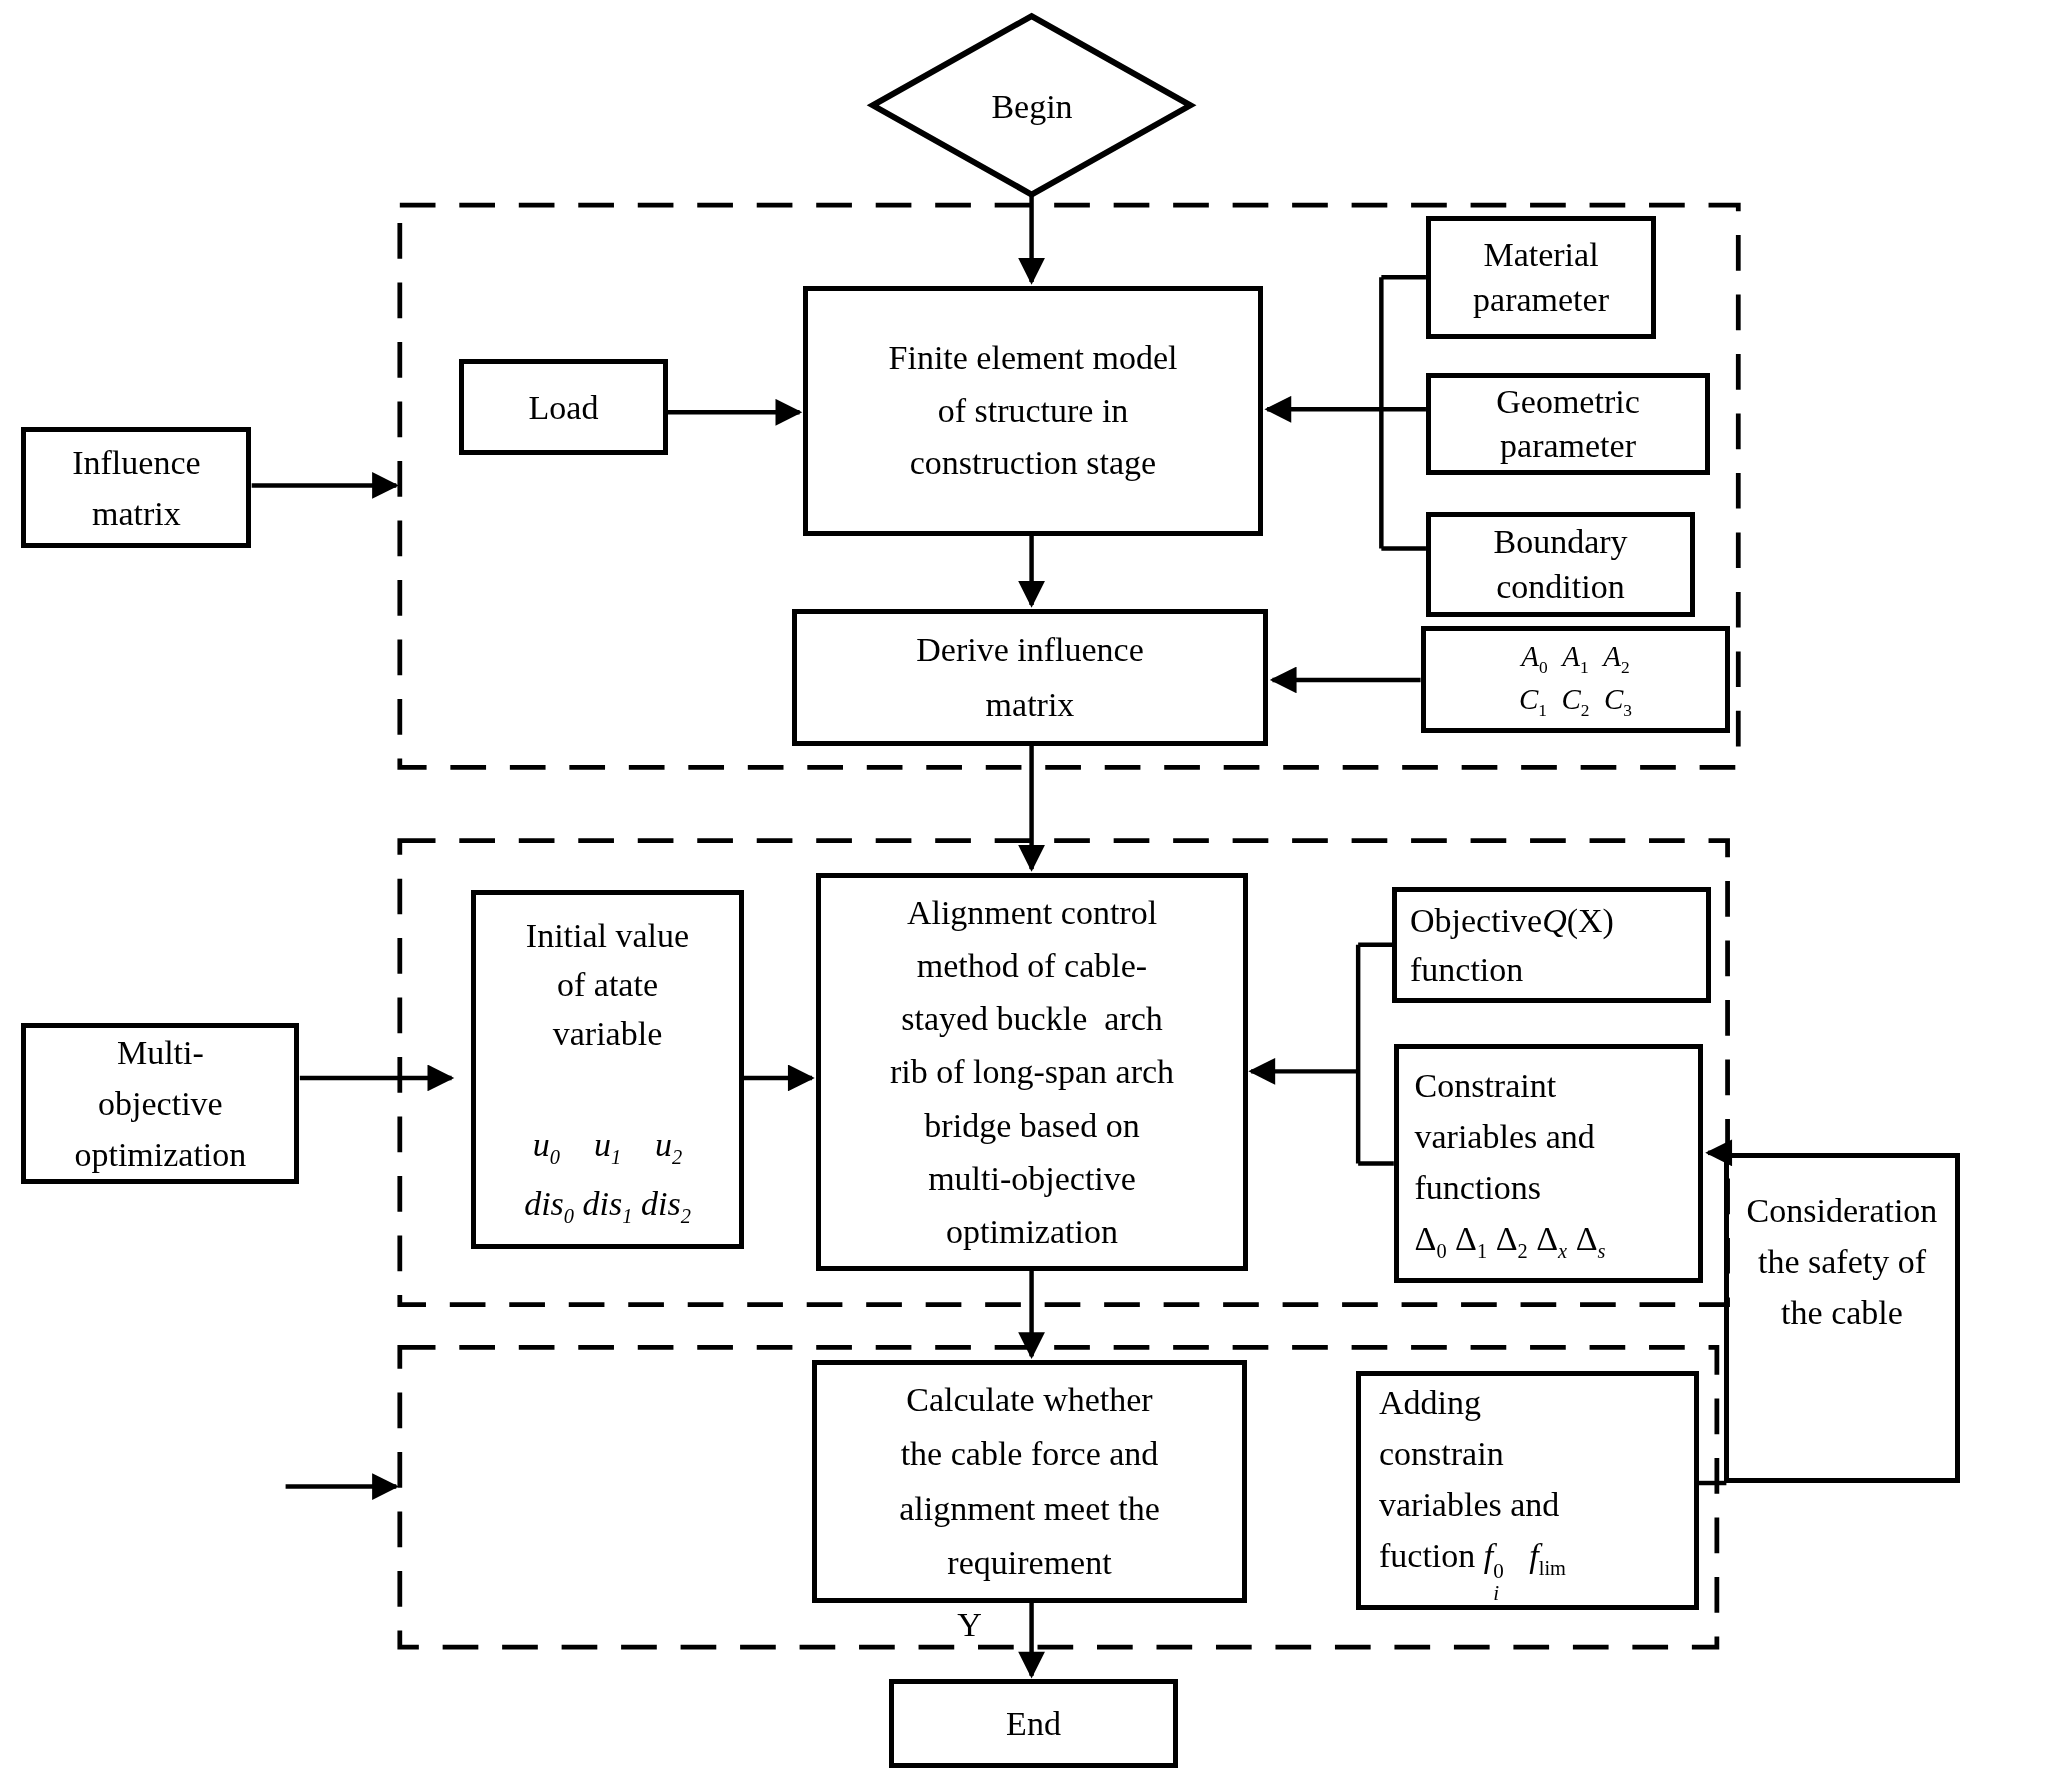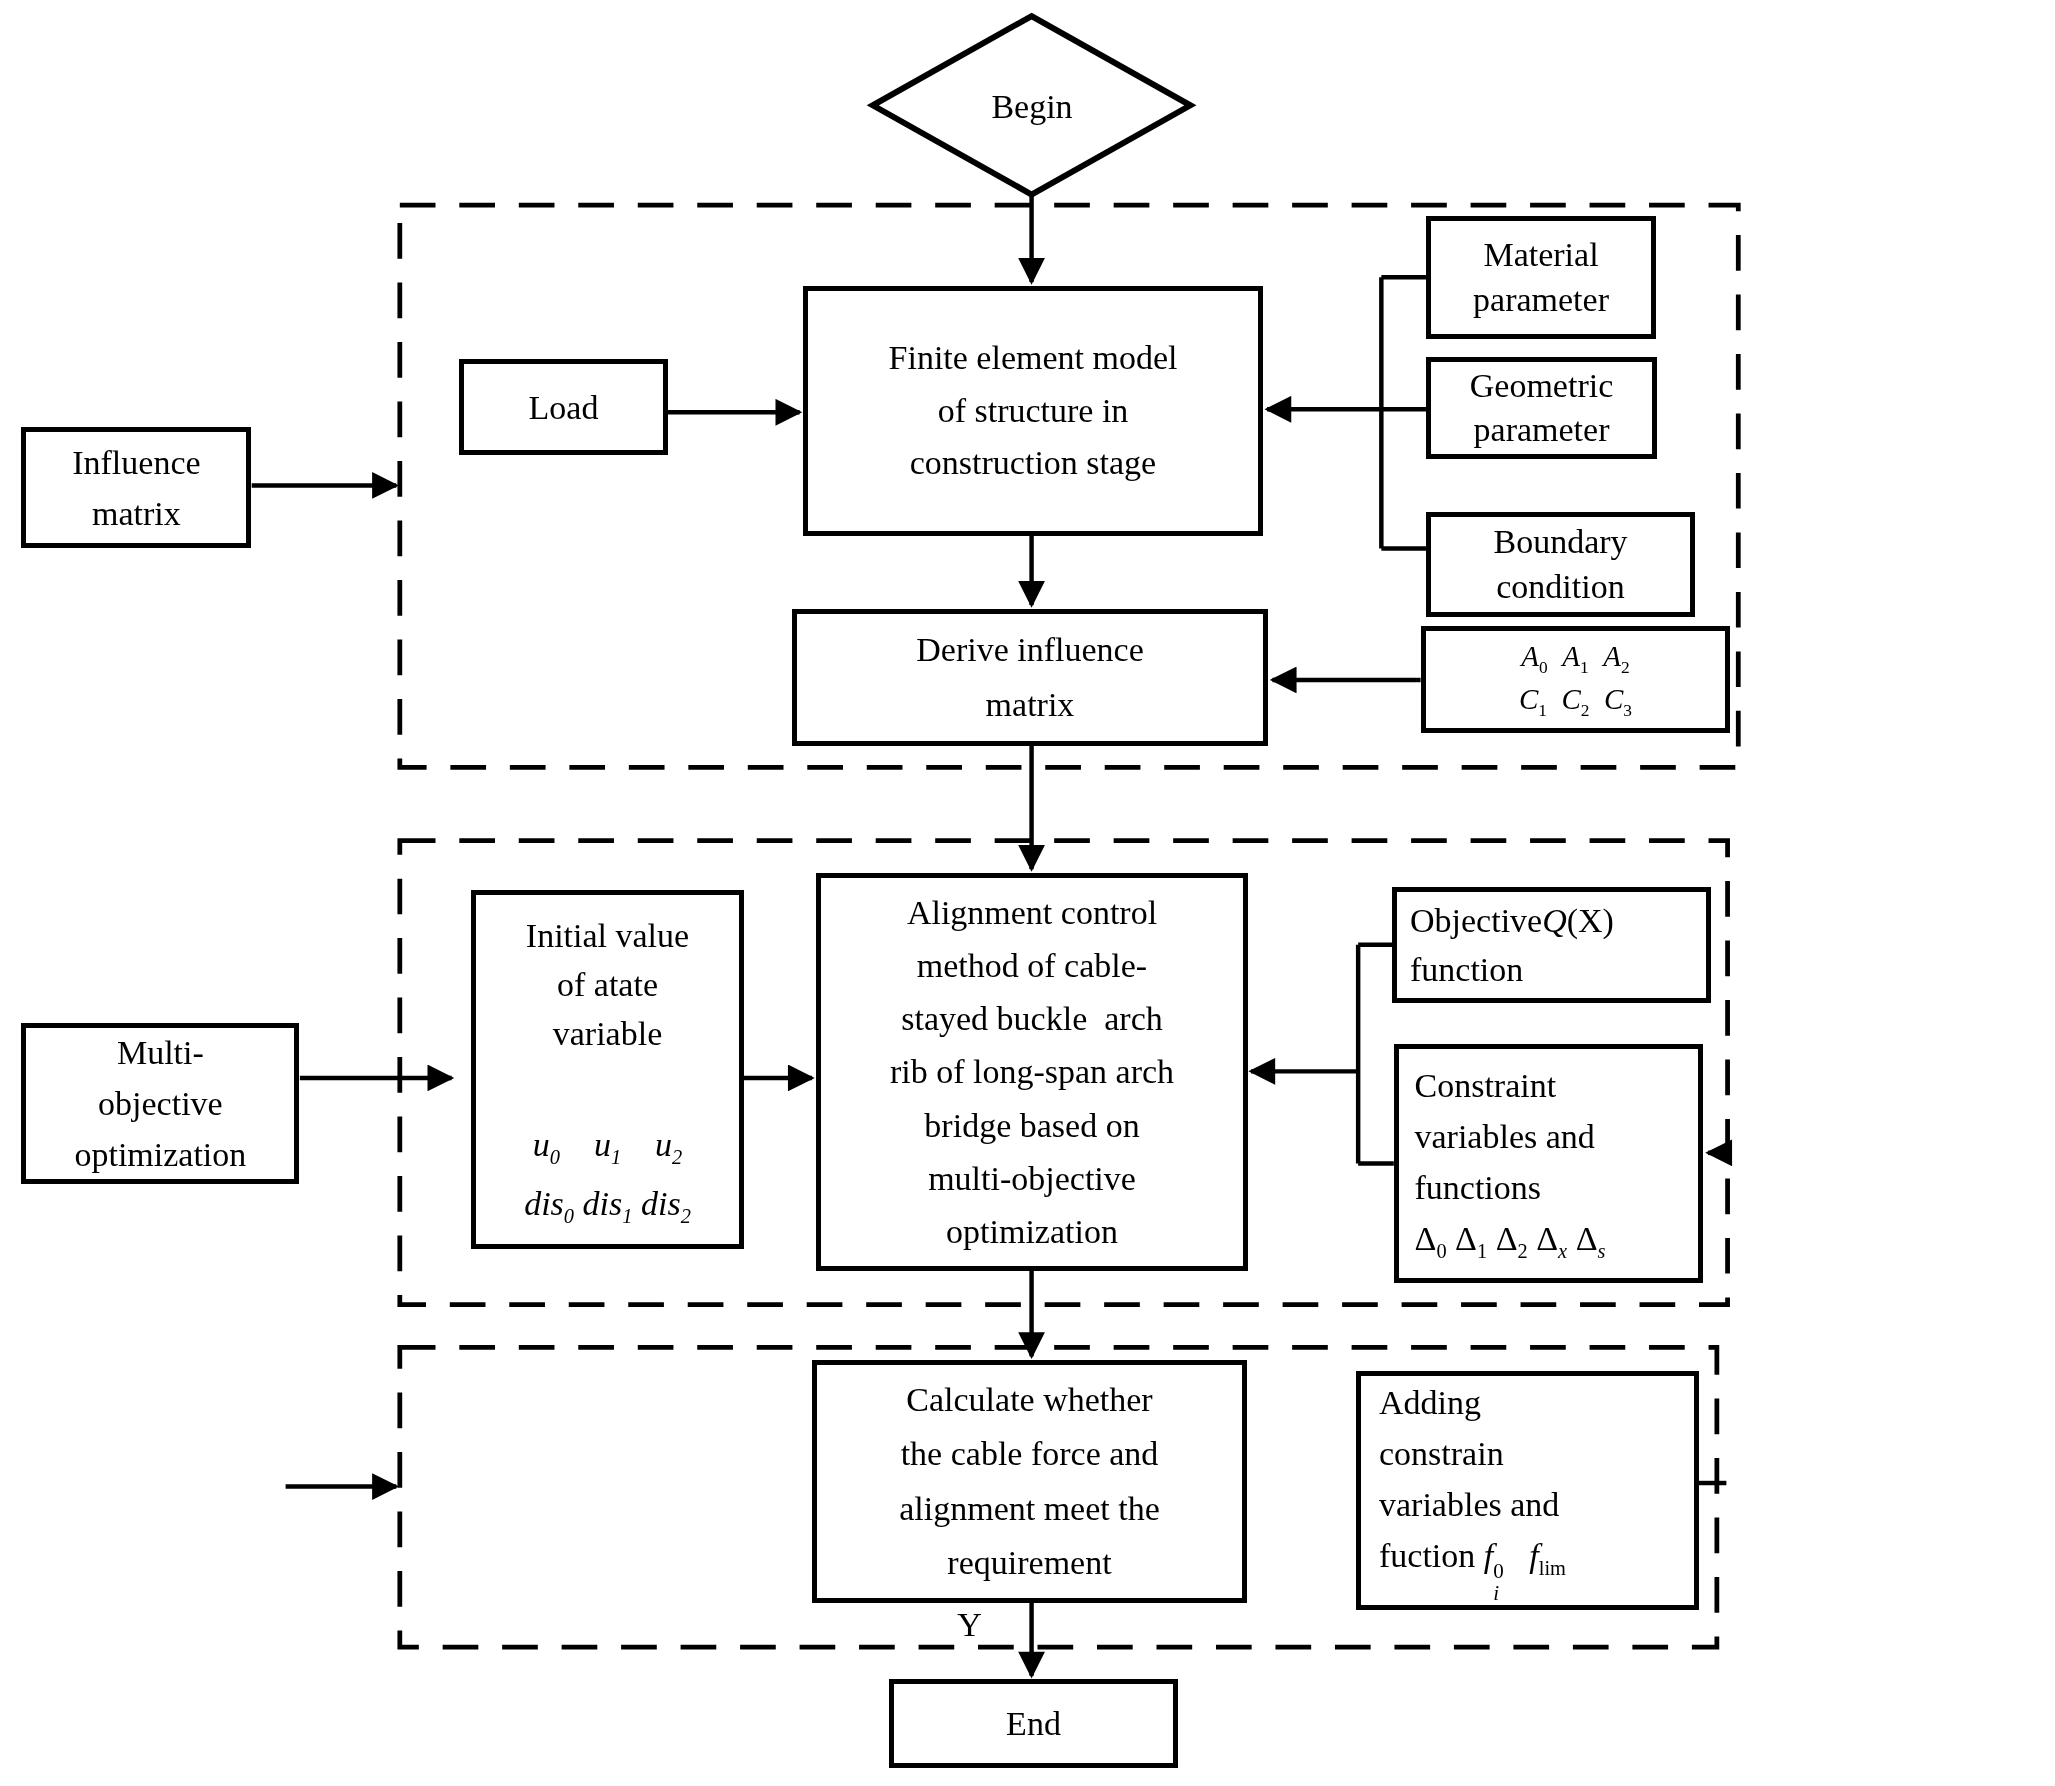--- a/index.html
+++ b/index.html
@@ -89,21 +89,21 @@
   </div>
 
   <div class="box" style="left:459px;top:359px;width:209px;height:96px;">
     <span>Load</span>
   </div>
 
   <div class="box" style="left:1426px;top:216px;width:230px;height:123px;line-height:1.3;">
     <div class="inner">Material<br>parameter</div>
   </div>
 
-  <div class="box" style="left:1426px;top:357px;width:231px;height:102px;line-height:1.3;">
+  <div class="box" style="left:1426px;top:373px;width:284px;height:102px;line-height:1.3;">
     <div class="inner">Geometric<br>parameter</div>
   </div>
 
   <div class="box" style="left:1426px;top:512px;width:269px;height:105px;line-height:1.3;">
     <div class="inner">Boundary<br>condition</div>
   </div>
 
   <div class="box" style="left:792px;top:609px;width:476px;height:137px;line-height:1.6;">
     <div class="inner">Derive influence<br>matrix</div>
   </div>
@@ -133,20 +133,23 @@
     <div class="inner">Calculate whether<br>the cable force and<br>alignment meet the<br>requirement</div>
   </div>
 
   <div class="box leftal" style="left:1356px;top:1371px;width:343px;height:239px;line-height:1.5;padding-left:18px;">
     <div class="inner">Adding<br>constrain<br>variables and<br>fuction&nbsp;<i>f</i><span class="ss">
           <sup>0</sup>
           <sub><i>i</i></sub>
         </span>&nbsp;&nbsp;&nbsp;<i>f</i><sub>lim</sub></div>
   </div>
 
+  <div class="box topal transparent" style="left:1724px;top:1153px;width:236px;height:330px;line-height:1.5;padding-top:27px;">
+    <div class="inner">Consideration<br>the safety of<br>the cable</div>
+  </div>
 
   <div class="box noborder" style="left:928px;top:1599px;width:83px;height:50px;">
     <span>Y</span>
   </div>
 
   <div class="box" style="left:889px;top:1679px;width:289px;height:89px;">
     <span>End</span>
   </div>
 
 </div>

